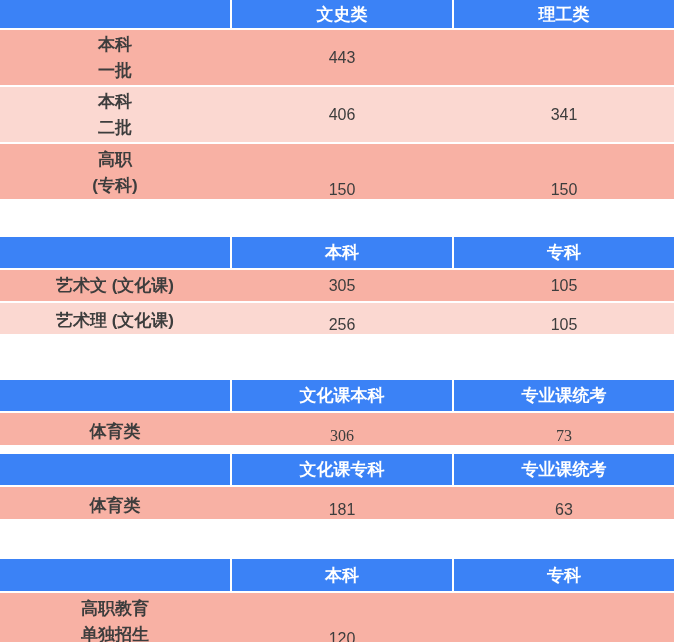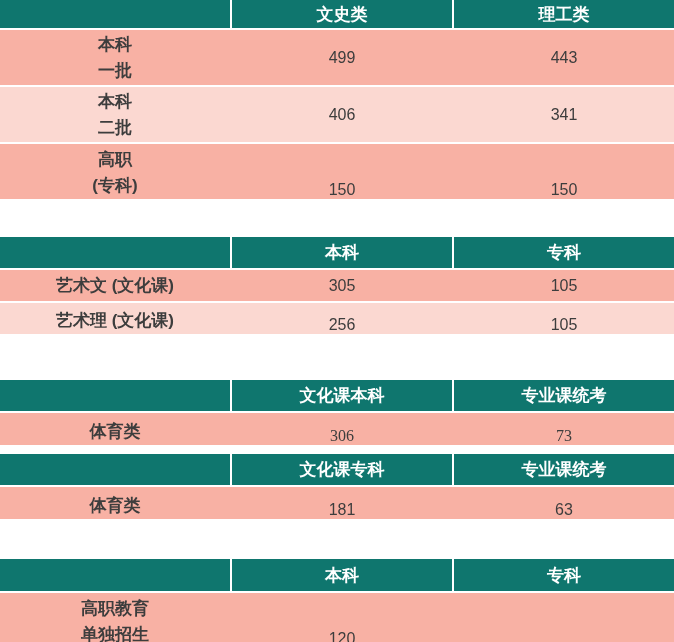--- a/index.html
+++ b/index.html
@@ -25,21 +25,21 @@
     justify-content: center;
     text-align: center;
     box-sizing: border-box;
   }
   .c1 { width: 230px; }
   .c2 { width: 220px; margin-left: 2px; }
   .c3 { width: 220px; margin-left: 2px; }
   
   .row.header { background: transparent; }
   .row.header .cell {
-    background: #0f766e;
+    background: #3b82f6;
     color: #ffffff;
     font-weight: bold;
     font-size: 17px;
   }
   
   .row.dark  { background: #f8b1a4; }
   .row.light { background: #fbd8d1; }
   .row.dark .cell, .row.light .cell { background: transparent; }
   .label {
     font-weight: bold;
@@ -67,21 +67,20 @@
 
   <div class="score-table mb38">
     <div class="row header rh28">
       <div class="cell c1"></div>
       <div class="cell c2">文史类</div>
       <div class="cell c3">理工类</div>
     </div>
     <div class="row dark rh55">
       <div class="cell c1 label">本科
 一批</div>
-      <div class="cell c2 num">499</div>
       <div class="cell c3 num">443</div>
     </div>
     <div class="row light rh55">
       <div class="cell c1 label">本科
 二批</div>
       <div class="cell c2 num">406</div>
       <div class="cell c3 num">341</div>
     </div>
     <div class="row dark rh55">
       <div class="cell c1 label">高职

